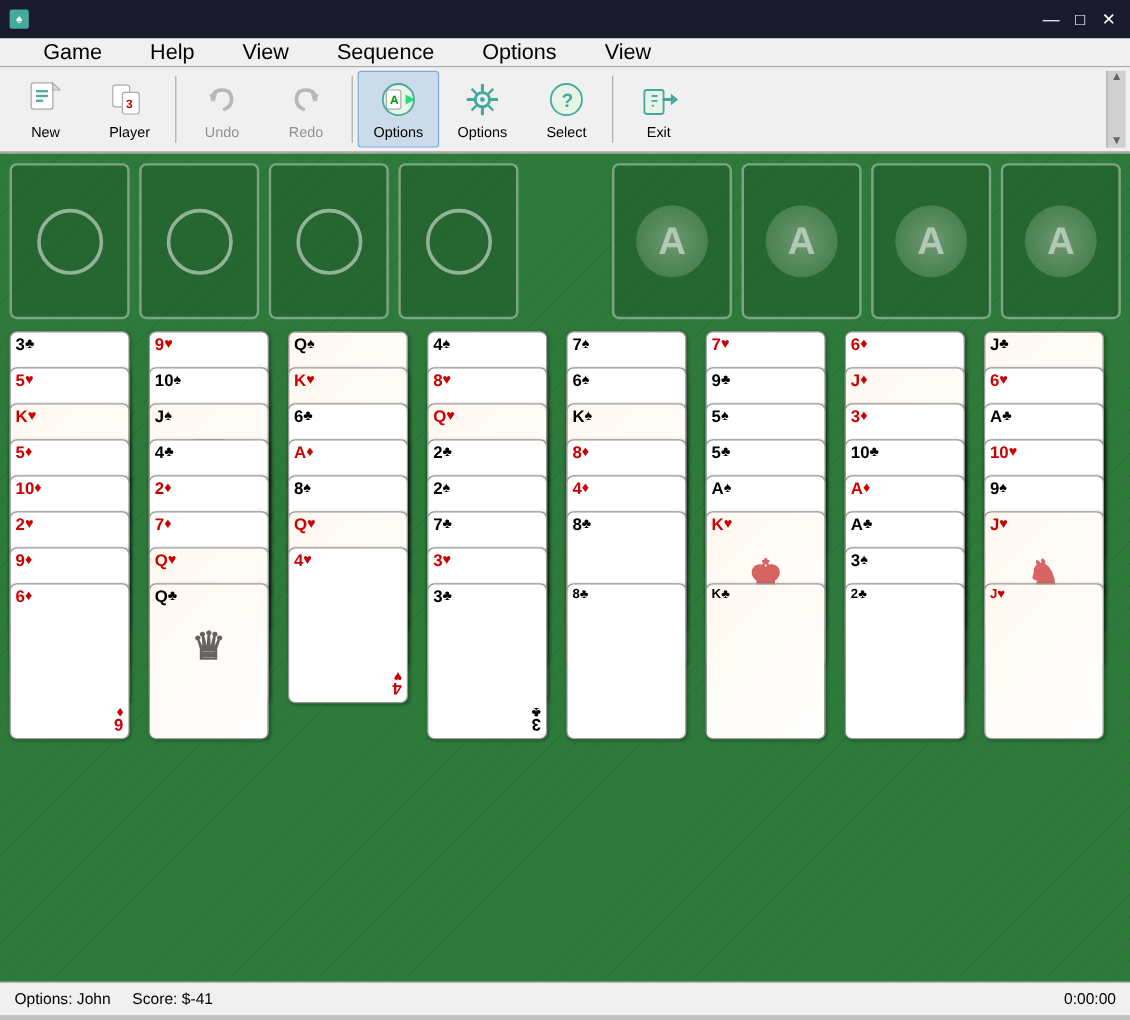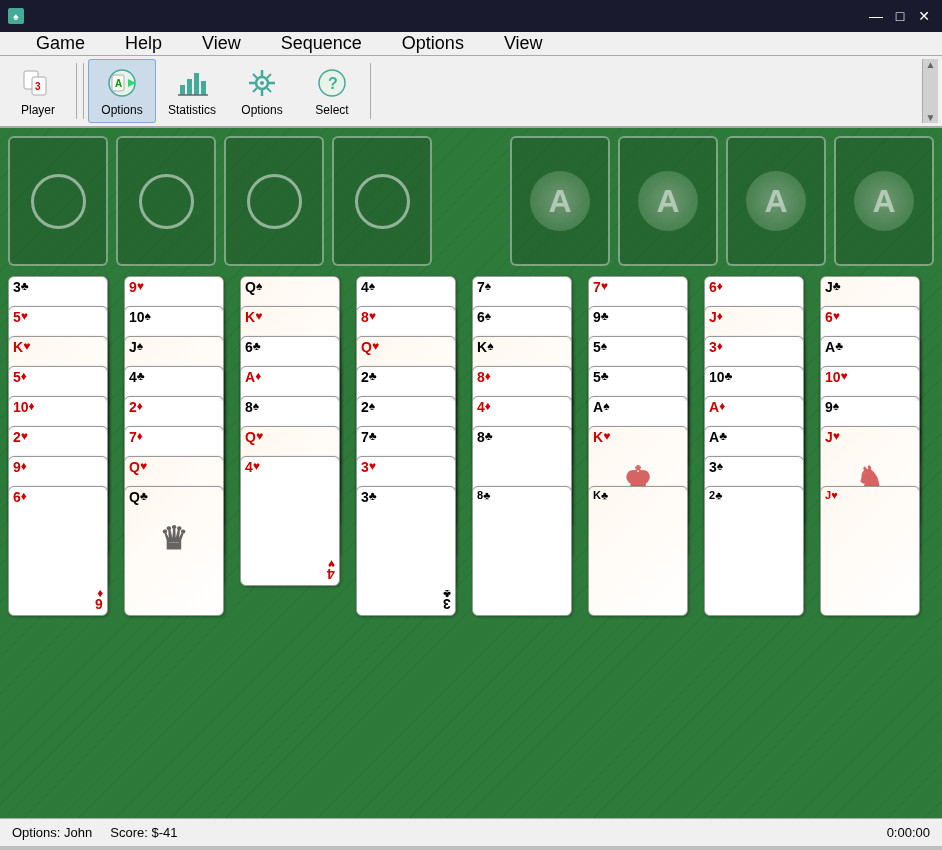--- a/index.html
+++ b/index.html
@@ -136,62 +136,80 @@
   <span class="menu-item">Game</span>
   <span class="menu-item">Help</span>
   <span class="menu-item">View</span>
   <span class="menu-item">Sequence</span>
   <span class="menu-item">Options</span>
   <span class="menu-item">View</span>
 </div>
 
 <div id="toolbar">
 
+  <button class="toolbar-btn">
+    <div class="toolbar-icon">
+      <svg width="32" height="32" viewBox="0 0 32 32">
+        <rect x="4" y="2" width="18" height="22" rx="2" fill="white" stroke="#aaa"></rect>
+        <rect x="8" y="8" width="10" height="2" fill="#5a9"></rect>
+        <rect x="8" y="12" width="10" height="2" fill="#5a9"></rect>
+        <rect x="8" y="16" width="6" height="2" fill="#5a9"></rect>
+        <polygon points="22,2 28,8 22,8" fill="#ddd" stroke="#aaa"></polygon>
+      </svg>
+    </div>
+    <span class="toolbar-label">New</span>
+  </button>
 
   <button class="toolbar-btn">
     <div class="toolbar-icon">
       <svg width="32" height="32" viewBox="0 0 32 32">
         <rect x="2" y="4" width="14" height="18" rx="2" fill="white" stroke="#aaa"></rect>
         <rect x="10" y="10" width="14" height="18" rx="2" fill="white" stroke="#aaa"></rect>
         <text x="13" y="23" font-size="10" fill="#c00" font-weight="bold">3</text>
       </svg>
     </div>
     <span class="toolbar-label">Player</span>
   </button>
 
   <div class="toolbar-separator"></div>
 
-
+  <button class="toolbar-btn disabled">
+    <div class="toolbar-icon">
+      <svg width="32" height="32" viewBox="0 0 32 32">
+        <path d="M8 16 Q8 8 16 8 Q24 8 24 16 Q24 22 18 24" fill="none" stroke="#666" stroke-width="3" stroke-linecap="round"></path>
+        <polygon points="5,12 12,10 10,18" fill="#666"></polygon>
+      </svg>
+    </div>
+    <span class="toolbar-label">Undo</span>
+  </button>
+
+  <button class="toolbar-btn disabled">
+    <div class="toolbar-icon">
+      <svg width="32" height="32" viewBox="0 0 32 32">
+        <path d="M24 16 Q24 8 16 8 Q8 8 8 16 Q8 22 14 24" fill="none" stroke="#666" stroke-width="3" stroke-linecap="round"></path>
+        <polygon points="27,12 20,10 22,18" fill="#666"></polygon>
+      </svg>
+    </div>
+    <span class="toolbar-label">Redo</span>
+  </button>
 
   <div class="toolbar-separator"></div>
 
   <button class="toolbar-btn active">
     <div class="toolbar-icon">
       <svg width="32" height="32" viewBox="0 0 32 32">
         <circle cx="16" cy="16" r="13" fill="#e8f4e8" stroke="#4a9" stroke-width="1.5"></circle>
         <rect x="6" y="8" width="12" height="16" rx="2" fill="white" stroke="#aaa" stroke-width="1"></rect>
         <text x="9" y="20" font-size="10" fill="#090" font-weight="bold">A</text>
         <polygon points="22,12 30,16 22,20" fill="#2d7"></polygon>
       </svg>
     </div>
     <span class="toolbar-label">Options</span>
   </button>
 
-  <button class="toolbar-btn">
-    <div class="toolbar-icon">
-      <svg width="32" height="32" viewBox="0 0 32 32">
-        <rect x="4" y="18" width="5" height="10" fill="#4a9"></rect>
-        <rect x="11" y="12" width="5" height="16" fill="#4a9"></rect>
-        <rect x="18" y="6" width="5" height="22" fill="#4a9"></rect>
-        <rect x="25" y="14" width="5" height="14" fill="#4a9"></rect>
-        <line x1="2" y1="28" x2="32" y2="28" stroke="#666" stroke-width="1.5"></line>
-      </svg>
-    </div>
-    <span class="toolbar-label">Statistics</span>
-  </button>
 
   <button class="toolbar-btn">
     <div class="toolbar-icon">
       <svg width="32" height="32" viewBox="0 0 32 32">
         <circle cx="16" cy="16" r="6" fill="none" stroke="#4a9" stroke-width="2.5"></circle>
         <circle cx="16" cy="16" r="2" fill="#4a9"></circle>
         <line x1="16" y1="3" x2="16" y2="9" stroke="#4a9" stroke-width="2.5"></line>
         <line x1="16" y1="23" x2="16" y2="29" stroke="#4a9" stroke-width="2.5"></line>
         <line x1="3" y1="16" x2="9" y2="16" stroke="#4a9" stroke-width="2.5"></line>
         <line x1="23" y1="16" x2="29" y2="16" stroke="#4a9" stroke-width="2.5"></line>
@@ -209,20 +227,33 @@
       <svg width="32" height="32" viewBox="0 0 32 32">
         <circle cx="16" cy="16" r="13" fill="#e8f4e8" stroke="#4a9" stroke-width="1.5"></circle>
         <text x="12" y="22" font-size="16" font-weight="bold" fill="#4a9">?</text>
       </svg>
     </div>
     <span class="toolbar-label">Select</span>
   </button>
 
   <div class="toolbar-separator"></div>
 
+  <button class="toolbar-btn">
+    <div class="toolbar-icon">
+      <svg width="32" height="32" viewBox="0 0 32 32">
+        <rect x="4" y="8" width="16" height="20" rx="2" fill="#e8f4e8" stroke="#4a9" stroke-width="1.5"></rect>
+        <line x1="20" y1="16" x2="30" y2="16" stroke="#4a9" stroke-width="2.5" stroke-linecap="round"></line>
+        <polygon points="26,11 32,16 26,21" fill="#4a9"></polygon>
+        <line x1="10" y1="13" x2="15" y2="13" stroke="#4a9" stroke-width="1.5"></line>
+        <line x1="10" y1="17" x2="15" y2="17" stroke="#4a9" stroke-width="1.5"></line>
+        <line x1="10" y1="21" x2="12" y2="21" stroke="#4a9" stroke-width="1.5"></line>
+      </svg>
+    </div>
+    <span class="toolbar-label">Exit</span>
+  </button>
 
   <div style="margin-left:auto; display:flex; align-items:center;">
     <div id="toolbar-scroll">
       <div style="font-size:10px; color:#666;">▲</div>
       <div style="flex:1;"></div>
       <div style="font-size:10px; color:#666;">▼</div>
     </div>
   </div>
 </div>
 

